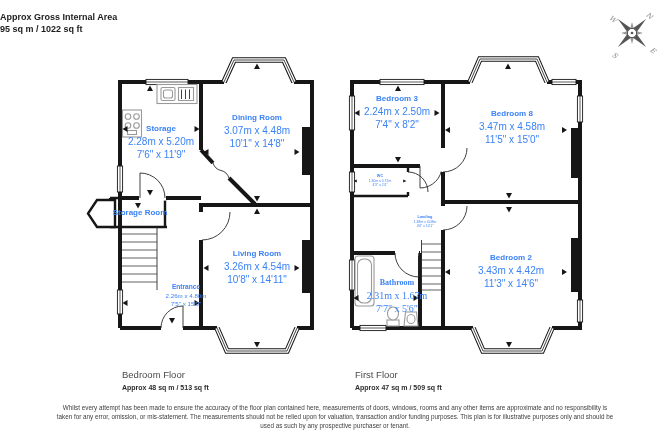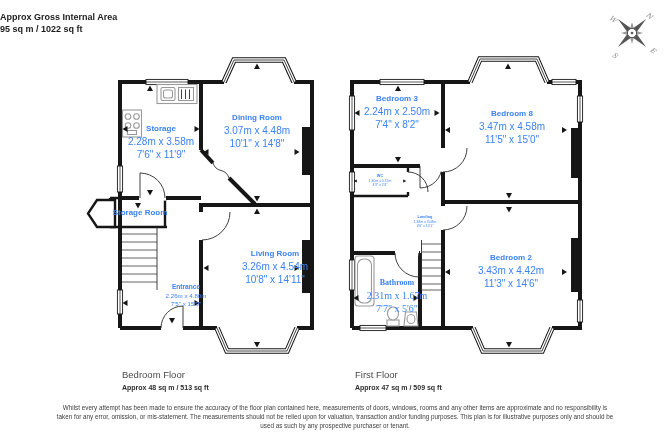--- a/index.html
+++ b/index.html
@@ -297,37 +297,37 @@
     <circle cx="632" cy="33" r="1.3" fill="#555555"></circle>
     <text class="compass-letter" x="646" y="16" transform="rotate(40 646 16)">N</text>
     <text class="compass-letter" x="650" y="51" transform="rotate(40 650 51)">E</text>
     <text class="compass-letter" x="612" y="56" transform="rotate(40 612 56)">S</text>
     <text class="compass-letter" x="609" y="19" transform="rotate(40 609 19)">W</text>
   </g>
 </svg>
 
 <div class="room-label" style="left:161px;top:142px;">
   <span class="room-name">Storage</span>
-  <span class="room-dim">2.28m x 3.58m</span>
+  <span class="room-dim">2.28m x 5.20m</span>
   <span class="room-dim">7'6" x 11'9"</span>
 </div>
 <div class="room-label" style="left:257px;top:131px;">
   <span class="room-name">Dining Room</span>
   <span class="room-dim">3.07m x 4.48m</span>
   <span class="room-dim">10'1" x 14'8"</span>
 </div>
 <div class="room-label" style="left:140px;top:213px;">
   <span class="room-name wrap">Storage Room</span>
 </div>
 <div class="room-label sm" style="left:186px;top:296px;">
   <span class="room-name">Entrance</span>
   <span class="room-dim">2.26m x 4.80m</span>
   <span class="room-dim">7'5" x 15'9"</span>
 </div>
-<div class="room-label" style="left:275px;top:267px;">
+<div class="room-label" style="left:257px;top:267px;">
   <span class="room-name">Living Room</span>
   <span class="room-dim">3.26m x 4.54m</span>
   <span class="room-dim">10'8" x 14'11"</span>
 </div>
 <div class="room-label" style="left:397px;top:112px;">
   <span class="room-name">Bedroom 3</span>
   <span class="room-dim">2.24m x 2.50m</span>
   <span class="room-dim">7'4" x 8'2"</span>
 </div>
 <div class="room-label" style="left:512px;top:127px;">

